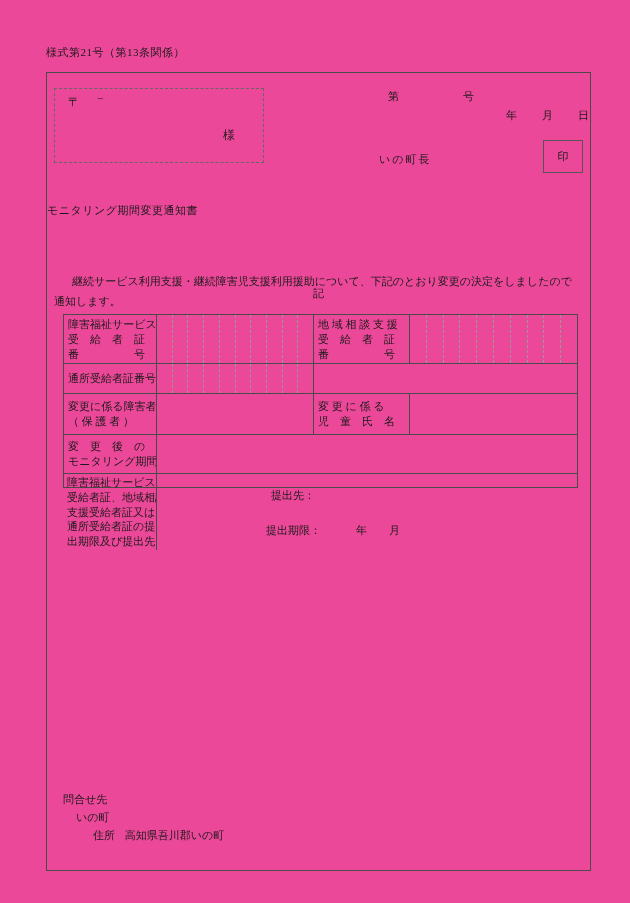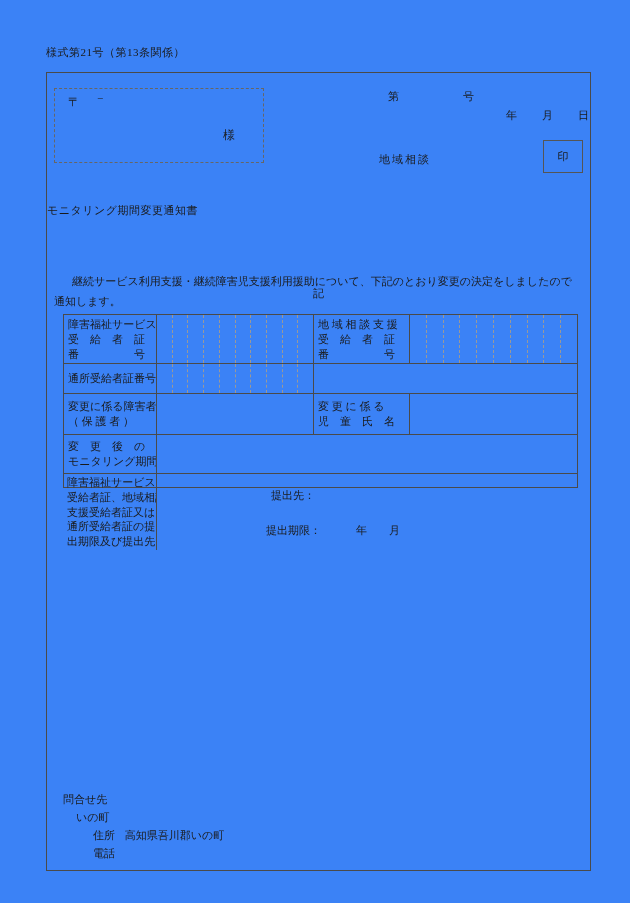--- a/index.html
+++ b/index.html
@@ -1,19 +1,19 @@
 <!DOCTYPE html>
 <html><head>
 <meta charset="utf-8">
 <style>
   * { margin:0; padding:0; box-sizing:border-box; }
   html,body { background:#e9e9e9; }
   .page {
     position:relative; width:630px; height:903px; margin:0 auto;
-    background:#3b82f6; color:#1a1a1a;
+    background:#ec4899; color:#1a1a1a;
     font-family:"Liberation Serif","DejaVu Serif",serif;
     font-size:11px; overflow:hidden;
   }
   .abs { position:absolute; }
   .form-no { left:46px; top:45px; letter-spacing:0.5px; }
 
   .outer-box { left:46px; top:72px; width:545px; height:799px; border:1px solid #4a4a4a; }
 
   .addr-box { position:absolute; left:7px; top:15px; width:210px; height:75px; border:1px dashed #666; }
   .addr-box .postal-mark { position:absolute; left:13px; top:5px; font-size:12px; }
@@ -75,21 +75,21 @@
       <span class="postal-dash">−</span>
       <span class="addressee">様</span>
     </div>
 
     <span class="docno-prefix">第</span>
     <span class="docno-suffix">号</span>
     <span class="y-label">年</span>
     <span class="m-label">月</span>
     <span class="d-label">日</span>
 
-    <span class="issuer">地域相談</span>
+    <span class="issuer">いの町長</span>
     <div class="seal-box">
       <span>印</span>
     </div>
 
     <div class="doc-title">モニタリング期間変更通知書</div>
     <div class="notice-par">　継続サービス利用支援・継続障害児支援利用援助について、下記のとおり変更の決定をしましたので通知します。</div>
     <div class="record-heading">記</div>
 
     <div class="doc-table">
 
@@ -177,17 +177,16 @@
       </div>
     </div>
 
     <div class="contact">
       <div class="l1">問合せ先</div>
       <div class="l2">いの町</div>
       <div class="l3">
         <span>住所</span>
         <span class="addr-val">高知県吾川郡いの町</span>
       </div>
-      <div class="l4">電話</div>
     </div>
 
   </div>
 </div>
 
 </body></html>

